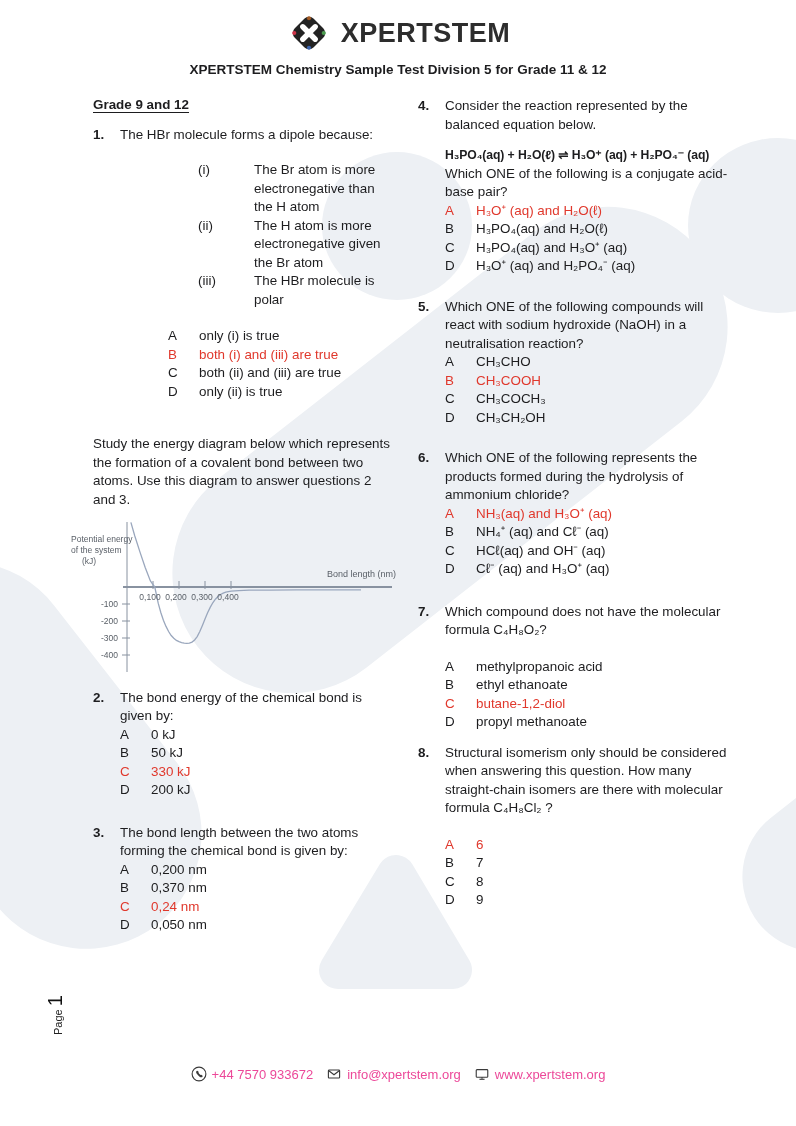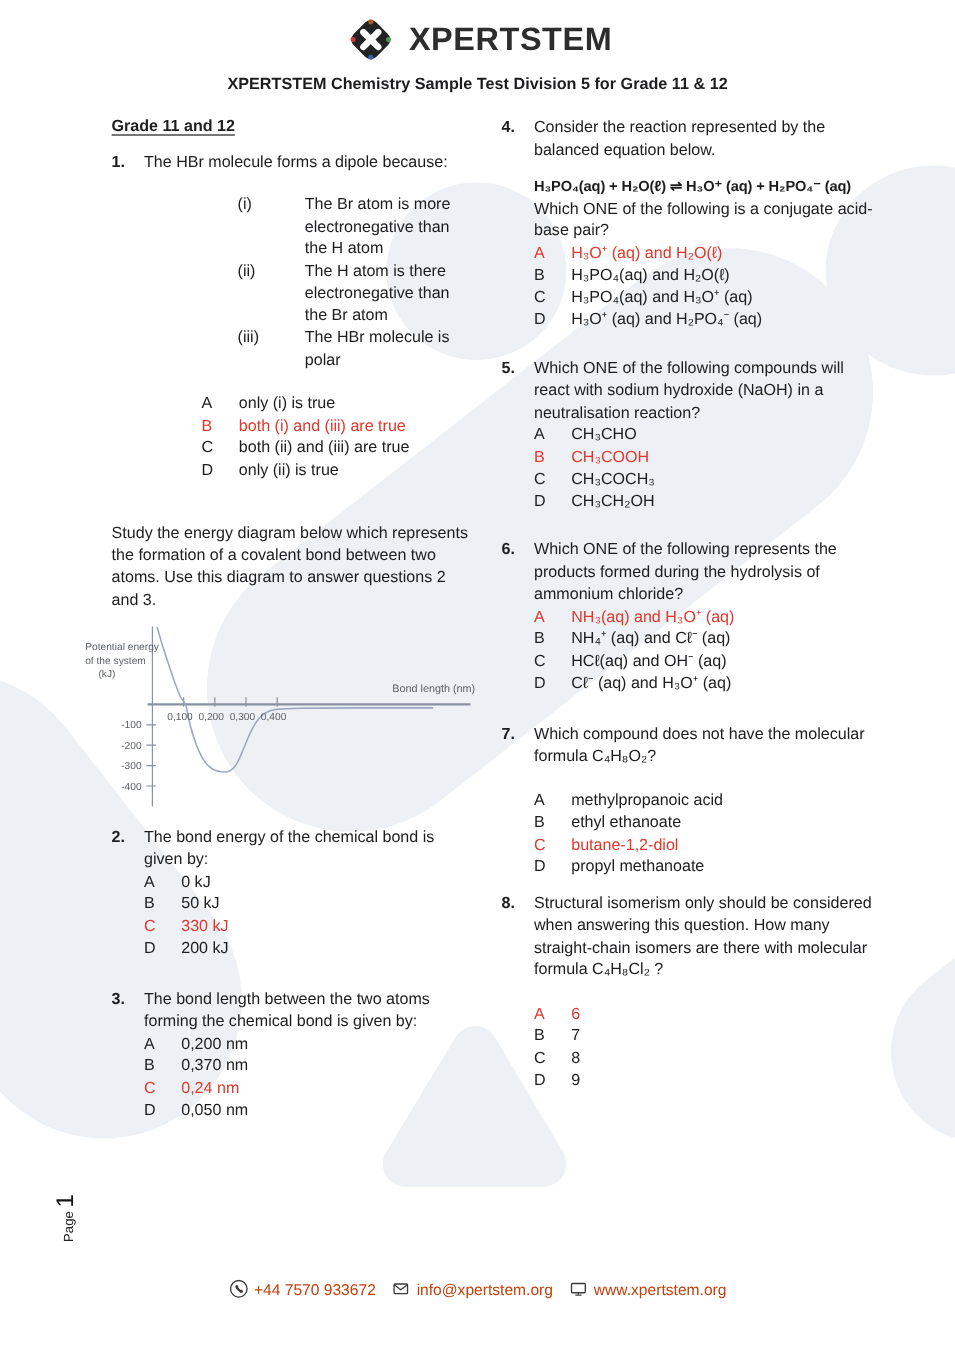--- a/index.html
+++ b/index.html
@@ -34,21 +34,21 @@
   .q1-after { height:12px; }
   [data-name="question-2"] { margin-bottom:24px; }
   [data-name="question-6"] { margin-bottom:24px; }
   [data-name="question-7"] { margin-bottom:12px; }
 
   .interlude { margin-bottom:2px; }
   .figure { margin-left:-33px; margin-top:0; }
   .figure text { font-family:"Liberation Sans", sans-serif; fill:#5a6068; }
 
   
-  .footer { position:absolute; left:0; top:1066px; width:796px; display:flex; justify-content:center; align-items:flex-start; gap:13px; font-size:13px; color:#c2410c; }
+  .footer { position:absolute; left:0; top:1066px; width:796px; display:flex; justify-content:center; align-items:flex-start; gap:13px; font-size:13px; color:#ec4899; }
   .footer-item { display:flex; align-items:center; gap:5px; }
   .page-tab { position:absolute; left:44px; top:1035px; transform:rotate(-90deg); transform-origin:left top; white-space:nowrap; display:flex; align-items:baseline; gap:3px; }
   .page-word { font-size:11px; color:#222; }
   .page-num { font-size:20px; font-weight:500; color:#111; }
 </style>
 </head>
 <body>
 
 <div class="page" data-name="document-page">
 
@@ -70,34 +70,34 @@
         <circle cx="24" cy="8.6" r="2.2" fill="#a35a24"></circle>
         <circle cx="8.6" cy="24" r="2.2" fill="#cf3449"></circle>
         <circle cx="39.4" cy="24" r="2.2" fill="#4b9b4e"></circle>
         <circle cx="24" cy="39.4" r="2.2" fill="#3a63ae"></circle>
       </svg>
       <span class="logo-text" data-name="logo-wordmark">XPERTSTEM</span>
     </div>
     <div class="doc-title" data-name="document-title">XPERTSTEM Chemistry Sample Test Division 5 for Grade 11 &amp; 12</div>
 
     <div class="col-left" data-name="left-column">
-      <div class="section-heading" data-name="section-heading">Grade 11 and 12</div>
+      <div class="section-heading" data-name="section-heading">Grade 9 and 12</div>
       <div data-name="questions-left-top">
           <div class="q" data-name="question-1">
             <div class="q-num" data-name="question-number">1.</div>
             <div class="q-body" data-name="question-body">
               <div data-name="question-stem">The HBr molecule forms a dipole because:</div>
               <div class="q1-stem-gap" data-name="spacer"></div>
               <div class="sub-item" data-name="roman-statement">
                 <div class="sub-label" data-name="roman-statement-label">(i)</div>
                 <div data-name="roman-statement-text">The Br atom is more electronegative than the H atom</div>
               </div>
               <div class="sub-item" data-name="roman-statement">
                 <div class="sub-label" data-name="roman-statement-label">(ii)</div>
-                <div data-name="roman-statement-text">The H atom is there electronegative than the Br atom</div>
+                <div data-name="roman-statement-text">The H atom is more electronegative given the Br atom</div>
               </div>
               <div class="sub-item" data-name="roman-statement">
                 <div class="sub-label" data-name="roman-statement-label">(iii)</div>
                 <div data-name="roman-statement-text">The HBr molecule is polar</div>
               </div>
               <div class="q1-items-gap" data-name="spacer"></div>
               <div class="q1-opts" data-name="options-list">
                 <div class="opt" data-name="option-row">
                   <div class="opt-label" data-name="option-label">A</div>
                   <div data-name="option-text">only (i) is true</div>

